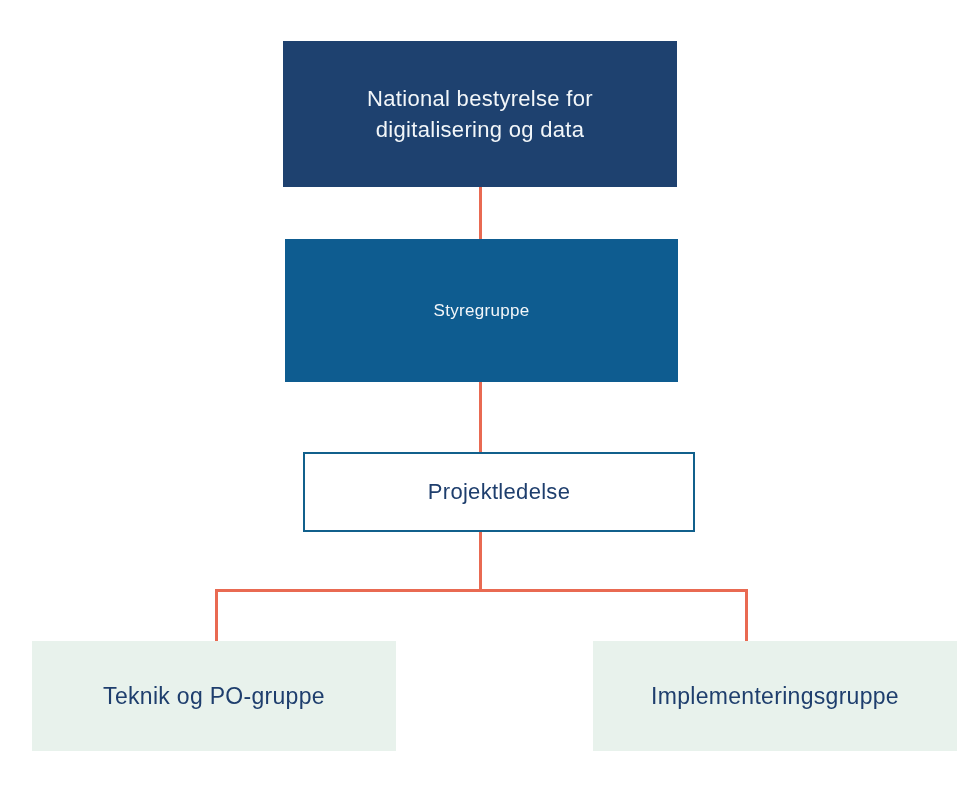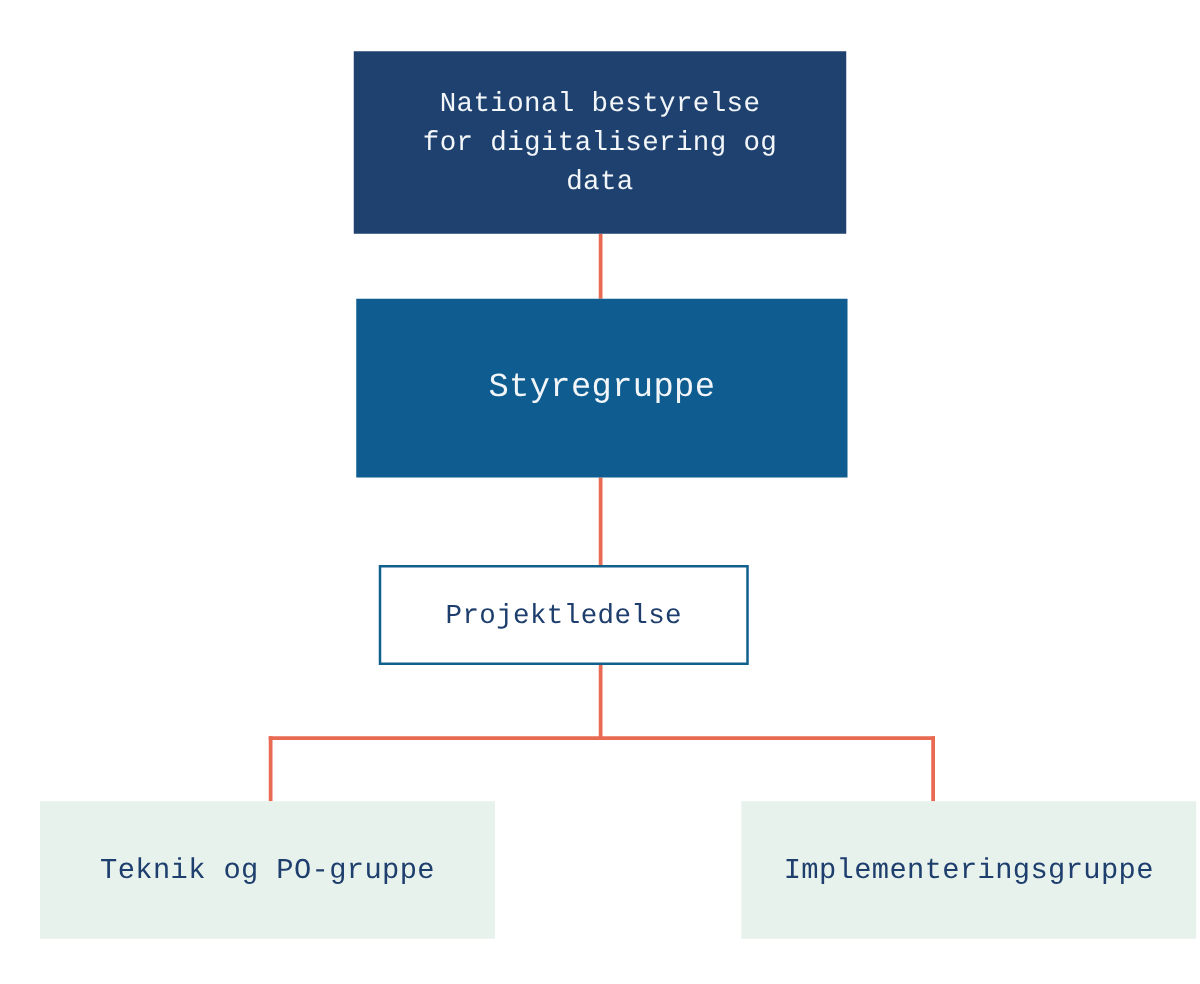--- a/index.html
+++ b/index.html
@@ -16,21 +16,20 @@
     overflow: hidden;
   }
   .node {
     position: absolute;
     display: flex;
     align-items: center;
     justify-content: center;
     text-align: center;
     box-sizing: border-box;
     letter-spacing: 0.3px;
-    font-family: Liberation Mono, monospace;
   }
   .node-label {
     display: block;
   }
   
   .node-board {
     left: 283px; top: 41px;
     width: 394px; height: 146px;
     background: var(--navy, #1e416f);
     color: var(--text_light, #f2f6f9);
@@ -38,27 +37,27 @@
     line-height: 31px;
     font-weight: 500;
   }
   .node-board .node-label { max-width: 300px; }
   
   .node-steering {
     left: 285px; top: 239px;
     width: 393px; height: 143px;
     background: var(--blue, #0e5c90);
     color: var(--text_light, #f2f6f9);
-    font-size: 27px;
+    font-size: 17px;
     font-weight: 500;
   }
   
   .node-pm {
     left: 303px; top: 452px;
-    width: 296px; height: 80px;
+    width: 392px; height: 80px;
     background: var(--background, #ffffff);
     border: 2px solid var(--outline_blue, #11608c);
     color: var(--text_dark, #1e3e6d);
     font-size: 22px;
     font-weight: 500;
   }
   
   .node-mint {
     top: 641px;
     width: 364px; height: 110px;

